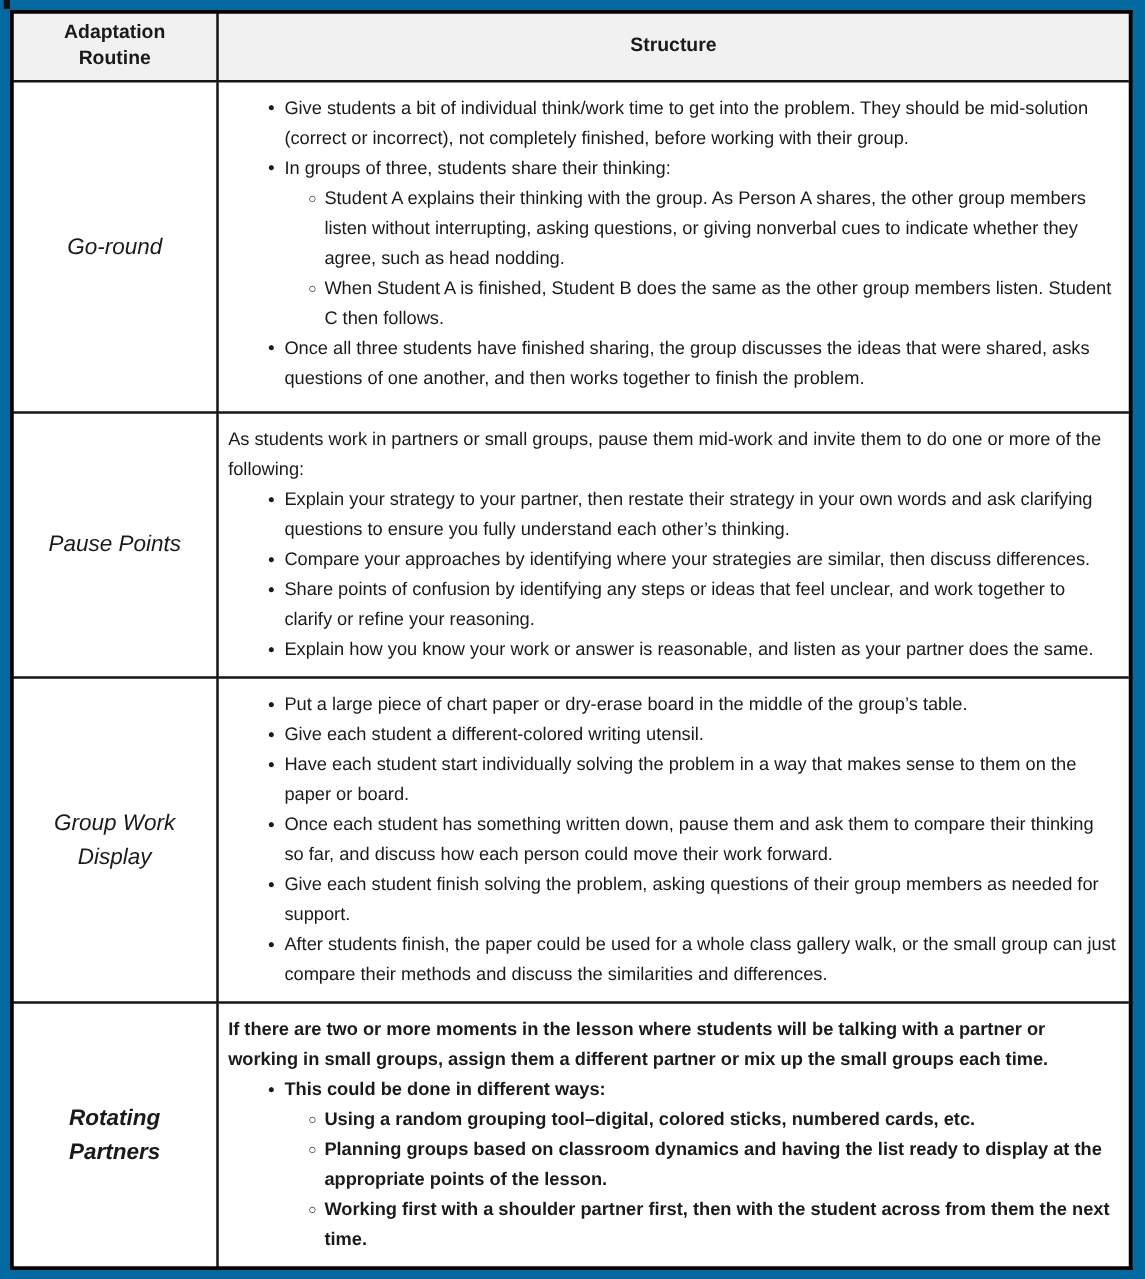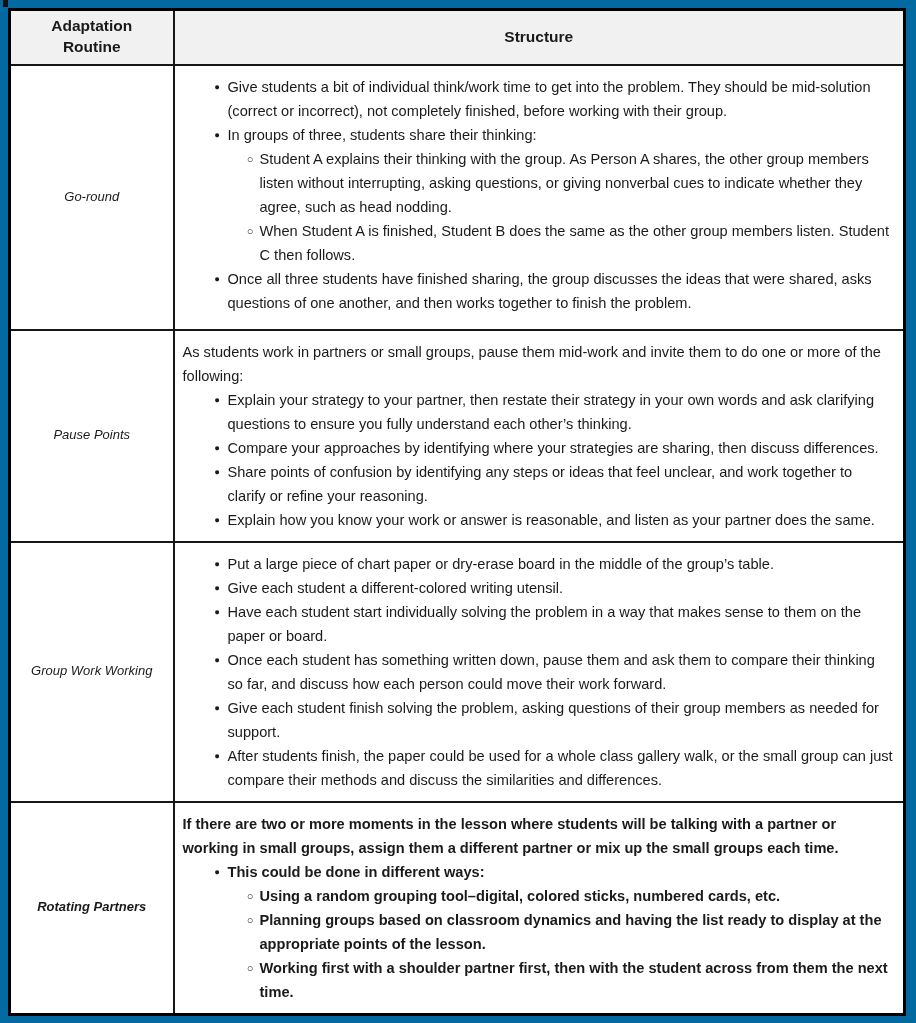--- a/index.html
+++ b/index.html
@@ -40,21 +40,21 @@
     font-size: 15.5px;
     line-height: 1.35;
     text-align: center;
     height: 55px;
   }
   th.col-routine { padding: 4px 22px; }
   th.col-structure { padding: 4px 10px; margin-left: 16px; }
   td.routine-cell {
     text-align: center;
     font-style: italic;
-    font-size: 13px;
+    font-size: 18px;
     line-height: 1.45;
     padding: 4px 14px;
     background: #fff;
   }
   td.structure-cell {
     background: #fff;
     padding: 9px 10px 9px 6px;
     vertical-align: top;
     font-size: 14.6px;
     line-height: 24px;
@@ -124,35 +124,35 @@
       <tr class="row-2">
         <td class="routine-cell">Pause Points</td>
         <td class="structure-cell">
           <div class="intro">As students work in partners or small groups, pause them mid-work and invite them to do one or more of the following:</div>
           <div class="li l1">
             <span class="marker">●</span>
             <span class="txt">Explain your strategy to your partner, then restate their strategy in your own words and ask clarifying questions to ensure you fully understand each other’s thinking.</span>
           </div>
           <div class="li l1">
             <span class="marker">●</span>
-            <span class="txt">Compare your approaches by identifying where your strategies are sharing, then discuss differences.</span>
+            <span class="txt">Compare your approaches by identifying where your strategies are similar, then discuss differences.</span>
           </div>
           <div class="li l1">
             <span class="marker">●</span>
             <span class="txt">Share points of confusion by identifying any steps or ideas that feel unclear, and work together to clarify or refine your reasoning.</span>
           </div>
           <div class="li l1">
             <span class="marker">●</span>
             <span class="txt">Explain how you know your work or answer is reasonable, and listen as your partner does the same.</span>
           </div>
         </td>
       </tr>
 
       <tr class="row-3">
-        <td class="routine-cell">Group Work Working</td>
+        <td class="routine-cell">Group Work Display</td>
         <td class="structure-cell">
           <div class="li l1">
             <span class="marker">●</span>
             <span class="txt">Put a large piece of chart paper or dry-erase board in the middle of the group’s table.</span>
           </div>
           <div class="li l1">
             <span class="marker">●</span>
             <span class="txt">Give each student a different-colored writing utensil.</span>
           </div>
           <div class="li l1">

